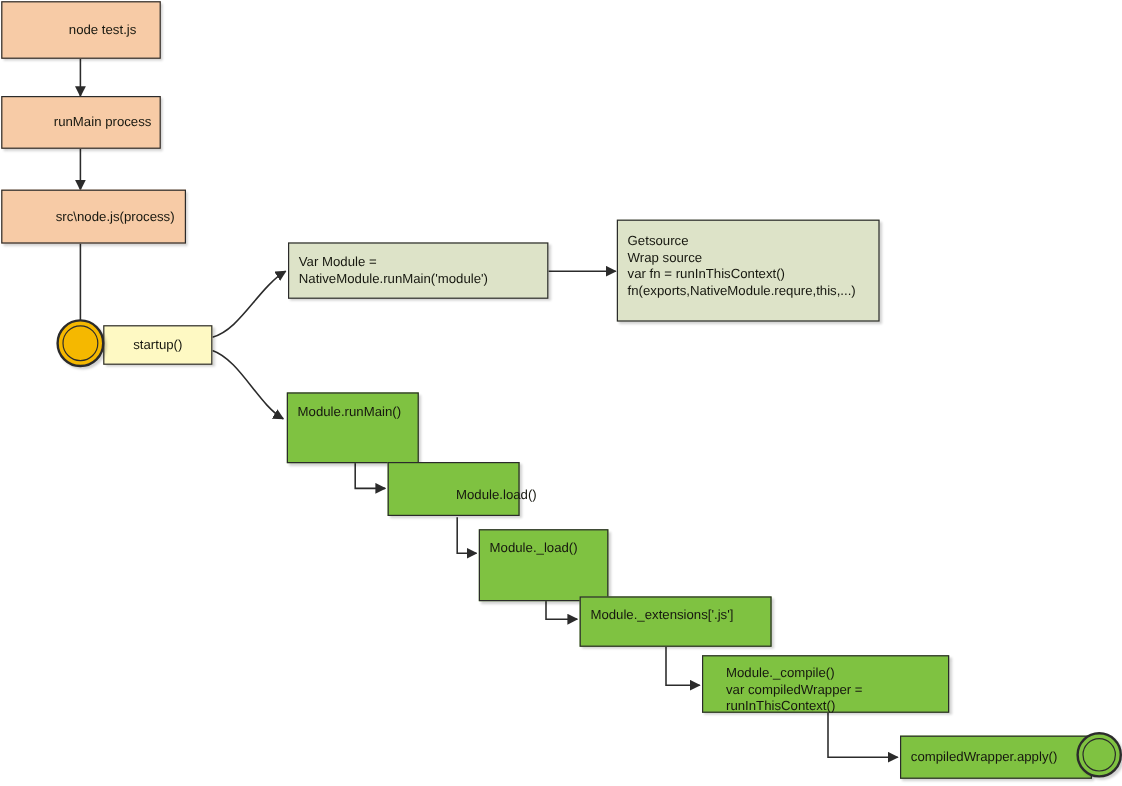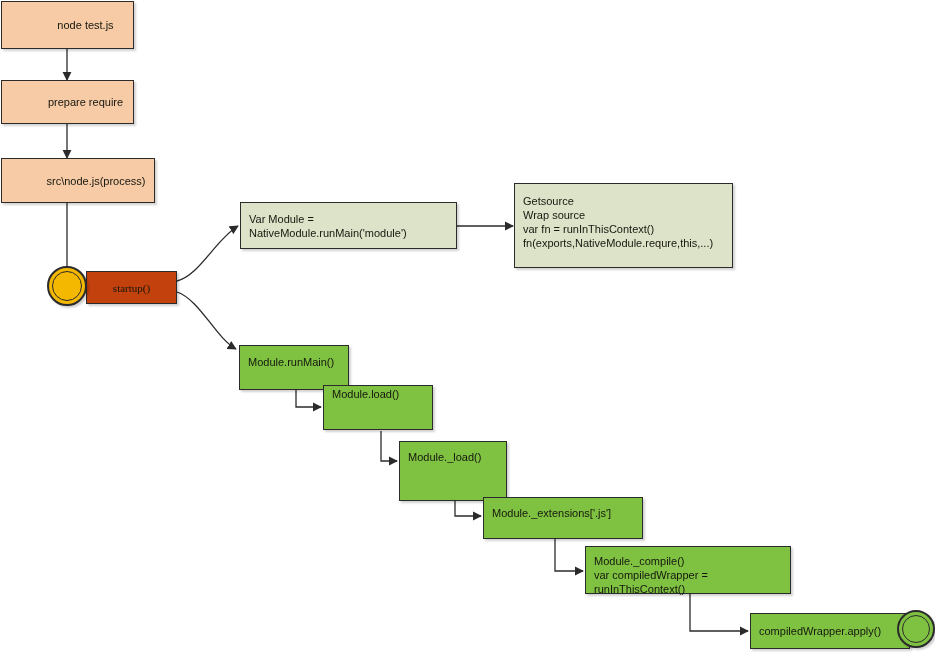--- a/index.html
+++ b/index.html
@@ -37,21 +37,21 @@
     line-height: 14px;
     color: #16170f;
     white-space: pre-line;
   }
   .node.center .txt { text-align: center; padding: 0 6px; }
   .node.left   .txt { text-align: left;   padding: 0 8px; }
 
   .fill-peach  { background: #f7cba6; padding-left: 36px; }
   .fill-green  { background: #7fc241; }
   .fill-sage   { background: #dde3c8; }
-  .fill-orange { background: #c2410c; font-family: Liberation Serif, serif; }
+  .fill-orange { background: #fef9c3; }
 
   .ring {
     position: absolute;
     box-sizing: border-box;
     border-radius: 50%;
     border: 2px solid #2b2b2b;
     z-index: 3;
     box-shadow: 2px 2px 2px rgba(0,0,0,0.18);
   }
   .ring .inner {
@@ -86,21 +86,21 @@
     <path d="M 555 539 L 555 571 L 583 571"></path>
     <path d="M 690 594 L 690 631 L 748 631"></path>
   </g>
 </svg>
 
 <div class="node center fill-peach" style="left:1px;  top:1px;   width:133px; height:48px;">
   <span class="txt">node test.js</span>
 </div>
 
 <div class="node center fill-peach" style="left:1px;  top:80px;  width:133px; height:44px;">
-  <span class="txt">prepare require</span>
+  <span class="txt">runMain process</span>
 </div>
 
 <div class="node center fill-peach" style="left:1px;  top:158px; width:154px; height:45px;">
   <span class="txt">src\node.js(process)</span>
 </div>
 
 <div class="ring ring-orange" style="left:47px; top:266px; width:40px; height:40px;">
   <span class="inner"></span>
 </div>
 
@@ -112,37 +112,37 @@
   <span class="txt">Var Module = NativeModule.runMain('module')</span>
 </div>
 
 <div class="node left fill-sage" style="left:514px; top:183px; width:219px; height:85px;">
   <span class="txt" style="align-self:flex-start; padding-top:10px;">Getsource
 Wrap source
 var fn = runInThisContext()
 fn(exports,NativeModule.requre,this,...)</span>
 </div>
 
-<div class="node left fill-green" style="left:239px; top:345px; width:110px; height:45px;">
+<div class="node left fill-green" style="left:239px; top:327px; width:110px; height:59px;">
   <span class="txt" style="align-self:flex-start; padding-top:9px;">Module.runMain()</span>
 </div>
 
 <div class="node left fill-green" style="left:323px; top:385px; width:110px; height:45px;">
-  <span class="txt" style="align-self:flex-start; padding-top:1px;">Module.load()</span>
+  <span class="txt" style="align-self:flex-start; padding-top:20px;margin-left:48px;">Module.load()</span>
 </div>
 
 <div class="node left fill-green" style="left:399px; top:441px; width:108px; height:60px;">
   <span class="txt" style="align-self:flex-start; padding-top:8px;">Module._load()</span>
 </div>
 
 <div class="node left fill-green" style="left:483px; top:497px; width:160px; height:42px;">
   <span class="txt" style="align-self:flex-start; padding-top:8px;">Module._extensions['.js']</span>
 </div>
 
-<div class="node left fill-green" style="left:585px; top:546px; width:206px; height:48px;">
+<div class="node left fill-green" style="left:585px; top:546px; width:206px; height:48px;padding-left:11px;">
   <span class="txt" style="align-self:flex-start; padding-top:7px;">Module._compile()
 var compiledWrapper = runInThisContext()</span>
 </div>
 
 <div class="node left fill-green" style="left:750px; top:613px; width:160px; height:36px;">
   <span class="txt">compiledWrapper.apply()</span>
 </div>
 
 <div class="ring ring-green" style="left:897px; top:610px; width:38px; height:38px;">
   <span class="inner"></span>

